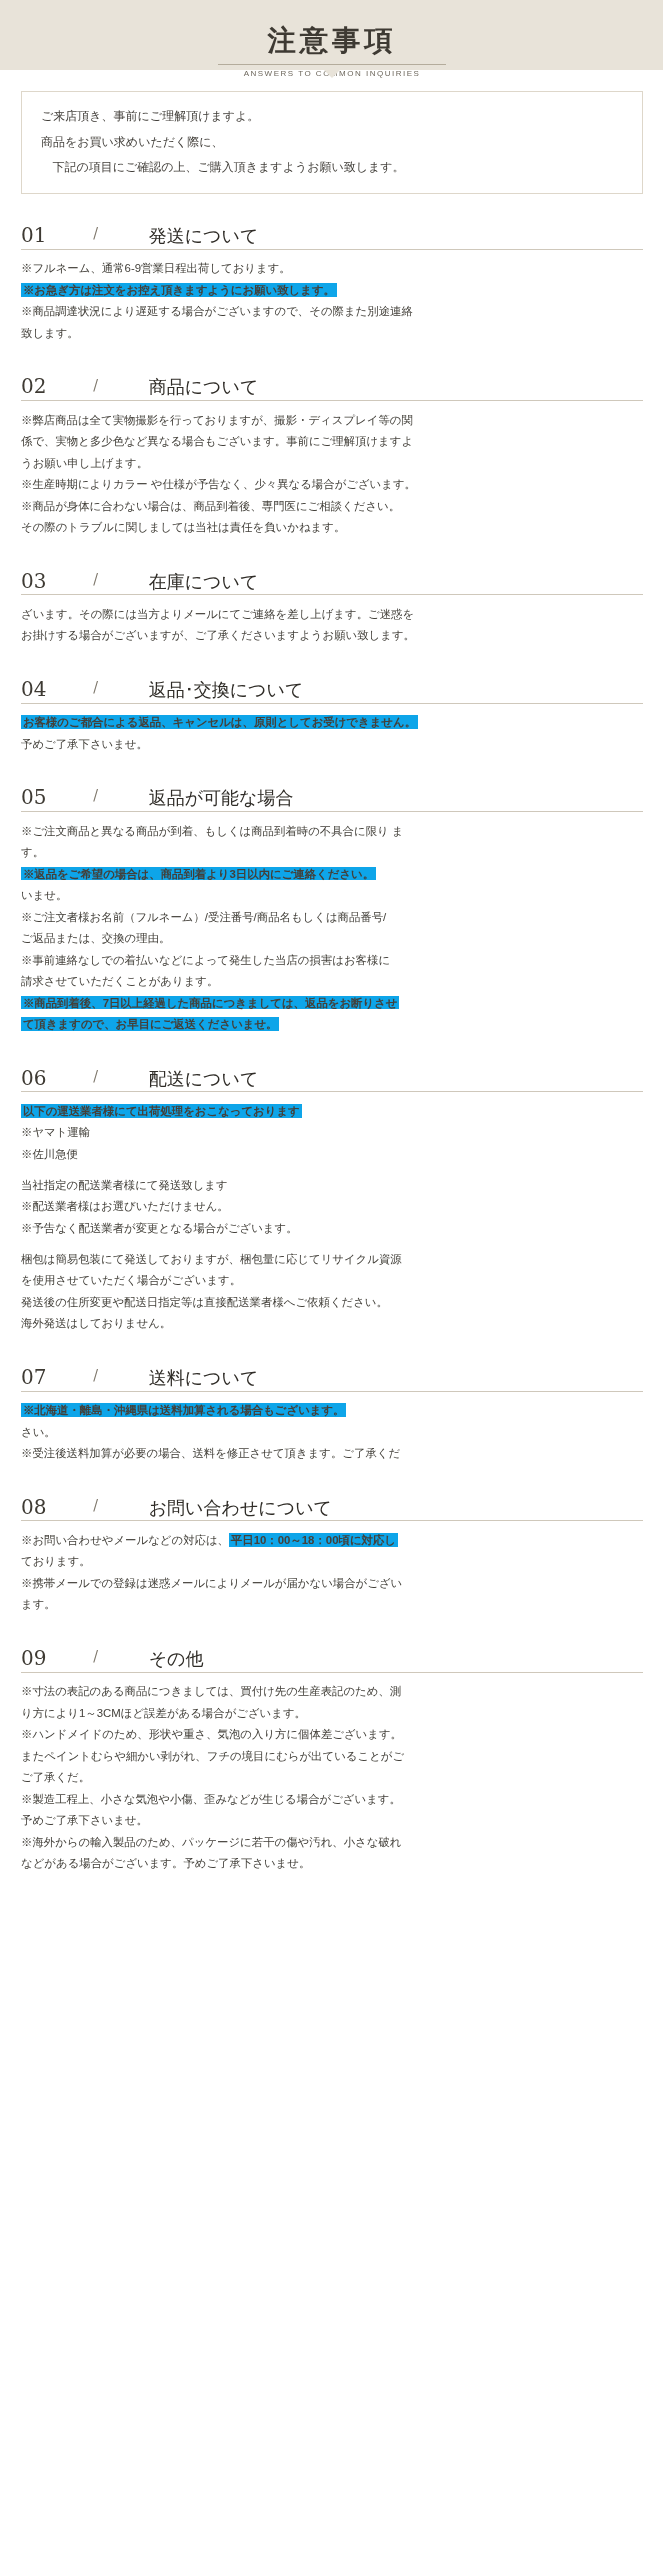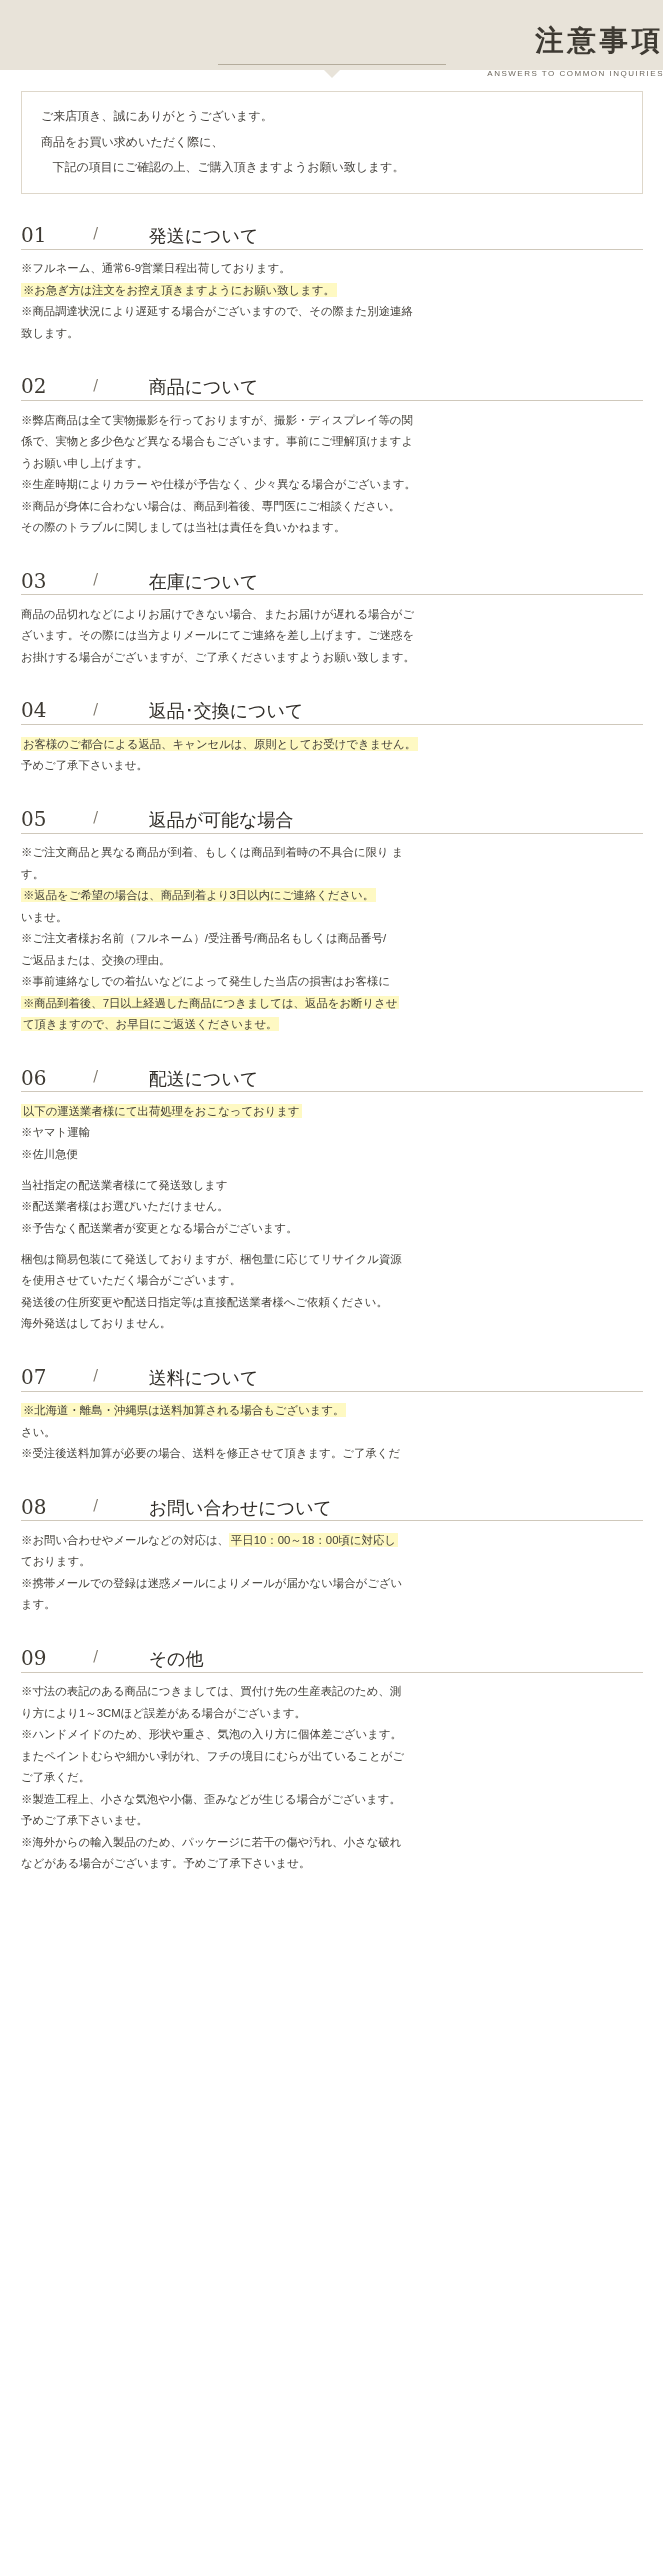--- a/index.html
+++ b/index.html
@@ -16,21 +16,21 @@
     width: 664px;
     margin: 0 auto;
     background: #ffffff;
     position: relative;
   }
 
   
   .header {
     background: #e8e3d9;
     padding: 25px 0 0 0;
-    text-align: right;
+    text-align: center;
     position: relative;
     height: 70px;
     box-sizing: border-box;
   }
   .header-title {
     font-family: "DejaVu Serif", serif;
     font-weight: bold;
     font-size: 28.4px;
     letter-spacing: 3.8px;
     color: #3e3a33;
@@ -112,41 +112,42 @@
     margin-top: 18px;
   }
   .sec-body p {
     margin: 0 0 1.9px 0;
     font-size: 11.4px;
     line-height: 1.72;
     color: #43403a;
   }
   .sec-body p.gap { margin-top: 11.4px; }
   .hl {
-    background: #fef9c3;
+    background: #0ea5e9;
     padding: 0.9px 1.9px;
     box-decoration-break: clone;
+    font-weight: bold;
     -webkit-box-decoration-break: clone;
   }
   .spacer-bottom { height: 25px; }
 </style>
 </head>
 <body>
 
 <div class="page">
 
   <div class="header">
     <div class="header-title">注意事項</div>
     <div class="header-rule"></div>
     <div class="header-sub">ANSWERS TO COMMON INQUIRIES</div>
   </div>
   <div class="header-arrow"></div>
 
   <div class="intro">
-    <p class="indent1">ご来店頂き、誠にありがとうございます。</p>
+    <p class="indent1">ご来店頂き、事前にご理解頂けますよ。</p>
     <p class="indent1">商品をお買い求めいただく際に、</p>
     <p class="indent2">下記の項目にご確認の上、ご購入頂きますようお願い致します。</p>
   </div>
 
   <div id="sections-root">
       <div class="section">
         <div class="sec-head">
           <span class="sec-num">01</span>
           <span class="sec-slash">/</span>
           <span class="sec-title">発送について</span>
@@ -173,21 +174,20 @@
           <p>その際のトラブルに関しましては当社は責任を負いかねます。</p>
         </div>
       </div>
       <div class="section">
         <div class="sec-head">
           <span class="sec-num">03</span>
           <span class="sec-slash">/</span>
           <span class="sec-title">在庫について</span>
         </div>
         <div class="sec-body">
-          <p>商品の品切れなどによりお届けできない場合、またお届けが遅れる場合がご</p>
           <p>ざいます。その際には当方よりメールにてご連絡を差し上げます。ご迷惑を</p>
           <p>お掛けする場合がございますが、ご了承くださいますようお願い致します。</p>
         </div>
       </div>
       <div class="section">
         <div class="sec-head">
           <span class="sec-num">04</span>
           <span class="sec-slash">/</span>
           <span class="sec-title">返品･交換について</span>
         </div>
@@ -203,20 +203,21 @@
           <span class="sec-title">返品が可能な場合</span>
         </div>
         <div class="sec-body">
           <p>※ご注文商品と異なる商品が到着、もしくは商品到着時の不具合に限り ま</p>
           <p>す。</p>
           <p><span class="hl">※返品をご希望の場合は、商品到着より3日以内にご連絡ください。</span></p>
           <p>いませ。</p>
           <p>※ご注文者様お名前（フルネーム）/受注番号/商品名もしくは商品番号/</p>
           <p>ご返品または、交換の理由。</p>
           <p>※事前連絡なしでの着払いなどによって発生した当店の損害はお客様に</p>
+          <p>請求させていただくことがあります。</p>
           <p><span class="hl">※商品到着後、7日以上経過した商品につきましては、返品をお断りさせ</span></p>
           <p><span class="hl">て頂きますので、お早目にご返送くださいませ。</span></p>
         </div>
       </div>
       <div class="section">
         <div class="sec-head">
           <span class="sec-num">06</span>
           <span class="sec-slash">/</span>
           <span class="sec-title">配送について</span>
         </div>

